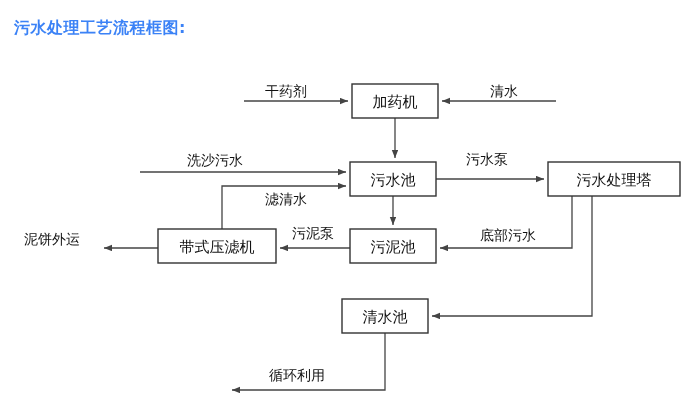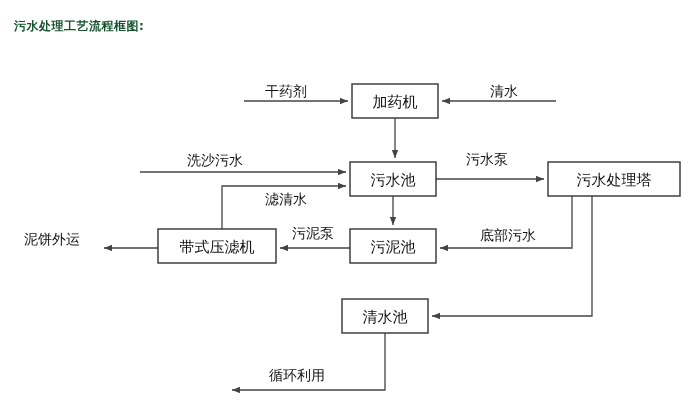--- a/index.html
+++ b/index.html
@@ -12,23 +12,23 @@
     width: 700px;
     height: 420px;
     background: #ffffff;
     overflow: hidden;
     font-family: "DejaVu Sans", "Liberation Sans", sans-serif;
   }
   #title {
     position: absolute;
     left: 14px;
     top: 18px;
-    font-size: 12px;
+    font-size: 16px;
     font-weight: bold;
-    color: #14532d;
+    color: #3b82f6;
     letter-spacing: 0.5px;
     white-space: nowrap;
   }
   svg#flow {
     position: absolute;
     left: 0;
     top: 0;
     width: 700px;
     height: 420px;
   }

